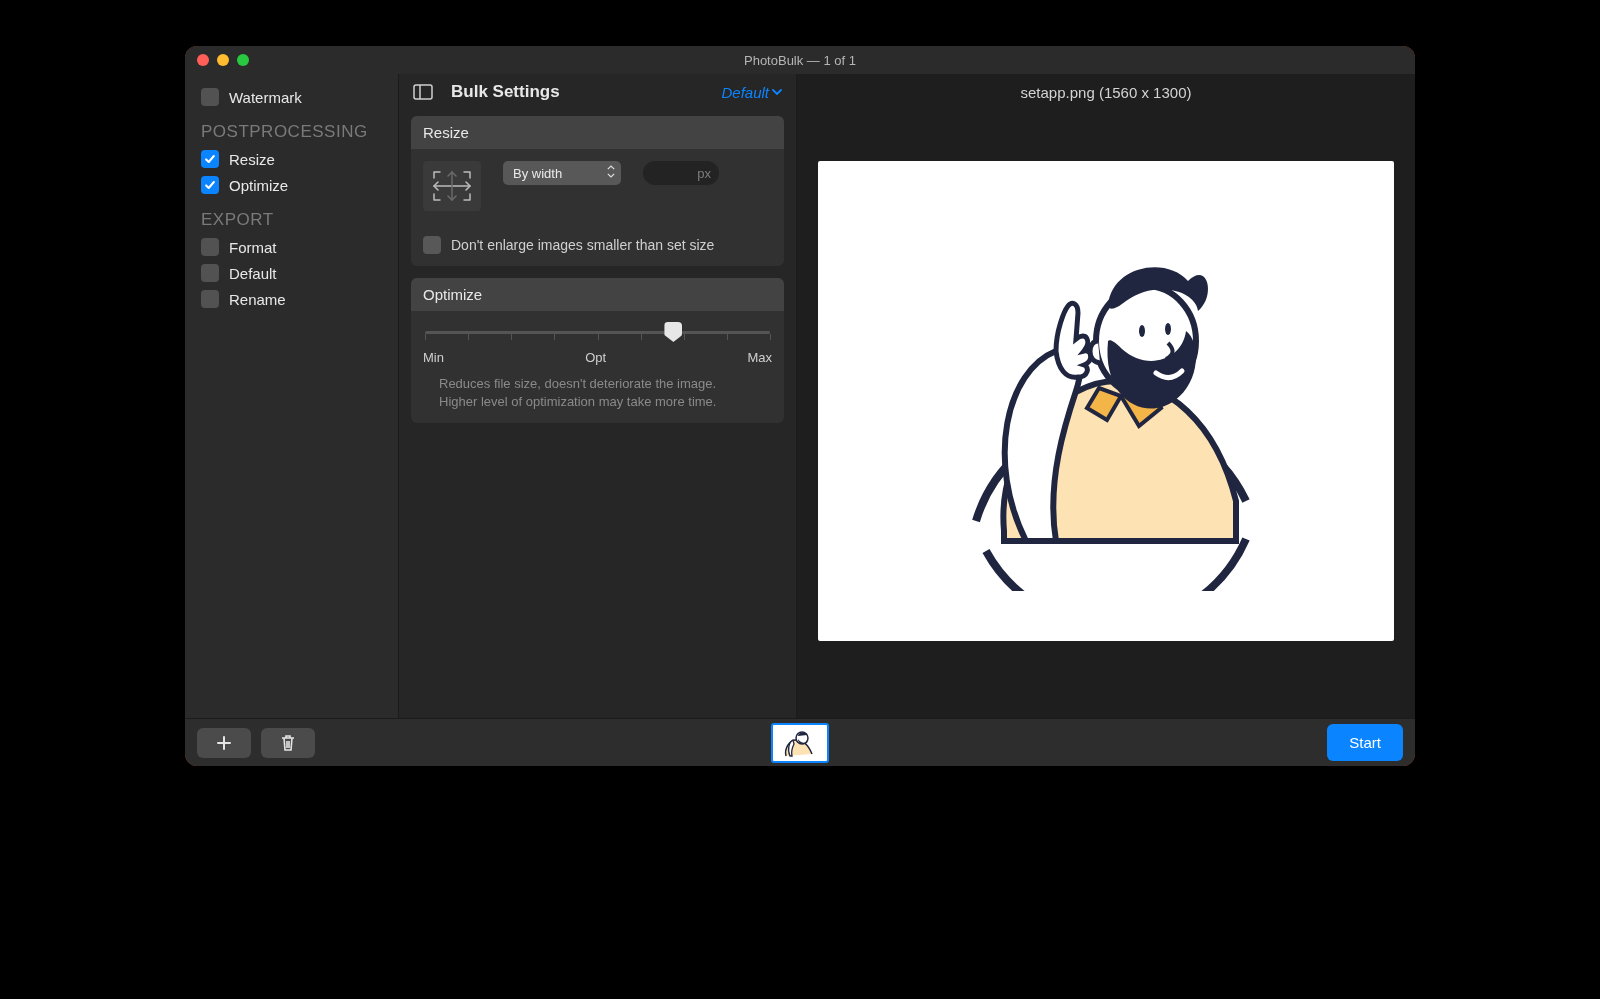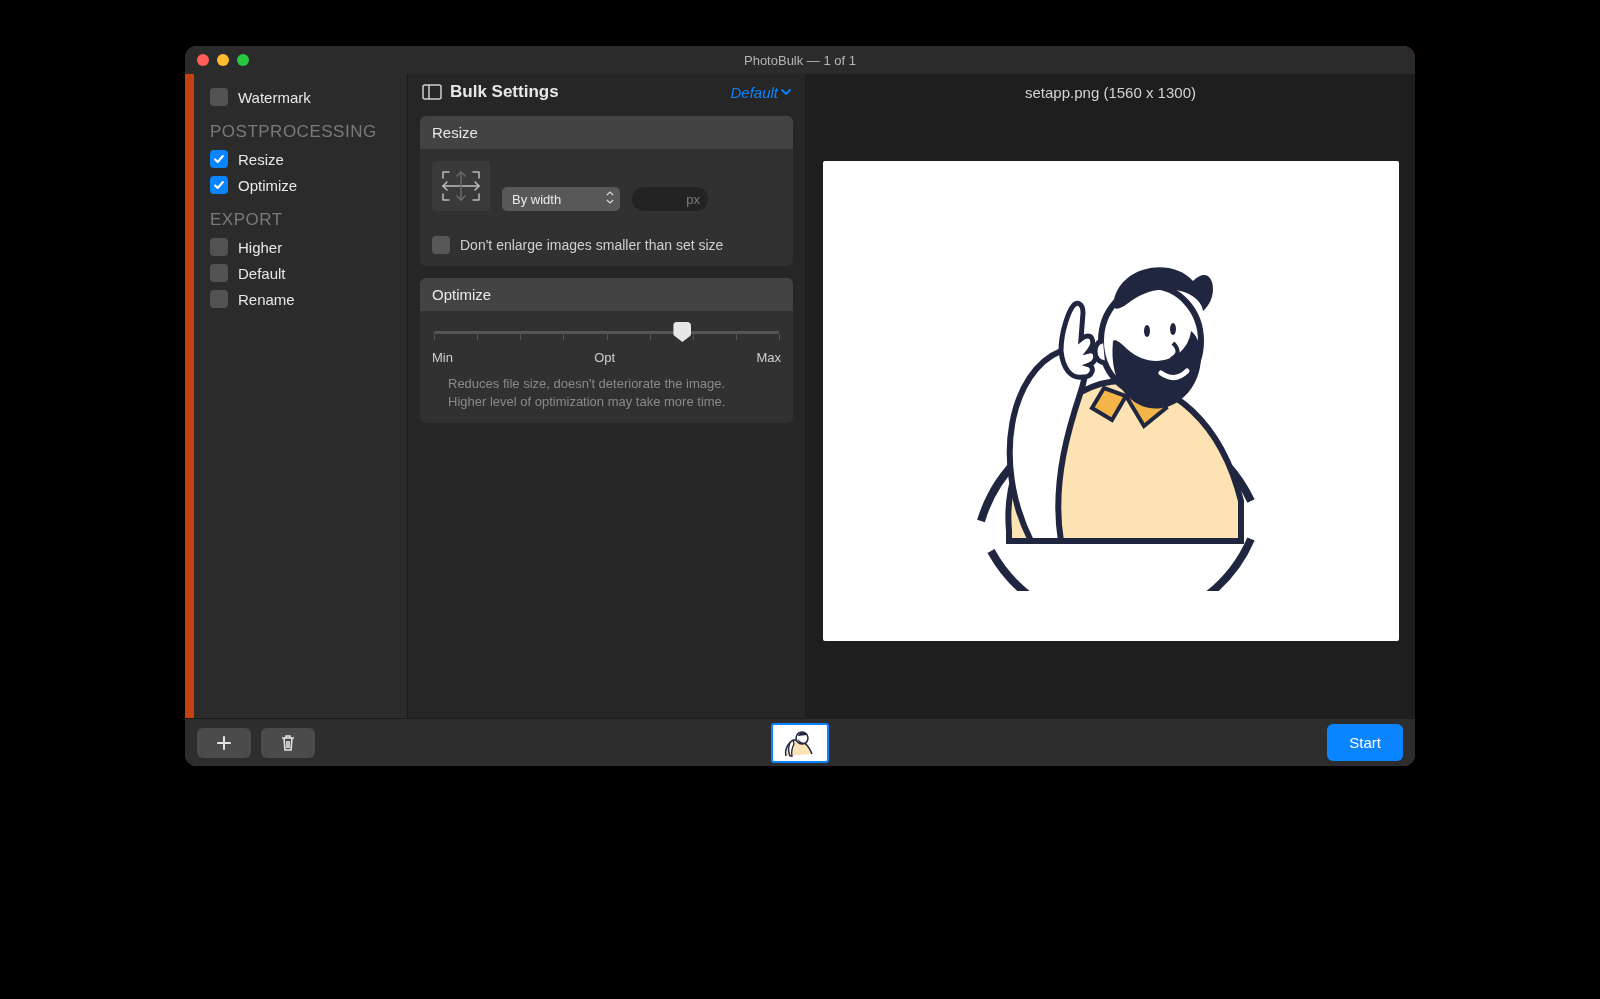--- a/index.html
+++ b/index.html
@@ -56,21 +56,20 @@
     flex:1;
     display:flex;
     min-height:0;
   }
   
   .sidebar {
     width: 214px;
     background:#2b2b2b;
     padding: 10px 0 0 0;
     border-right:1px solid #1b1b1b;
-    margin-left:9px;
   }
   .side-item {
     display:flex;align-items:center;
     gap:10px;
     padding:4px 16px;
     color:#e8e8e8;
     font-size:15px;
   }
   .side-heading{
     padding:12px 16px 4px 16px;
@@ -92,41 +91,41 @@
     width: 398px;
     background:#262626;
     border-right:1px solid #1b1b1b;
     display:flex;flex-direction:column;
   }
   .settings-header {
     display:flex;align-items:center;justify-content:space-between;
     padding:8px 14px;
     color:#e8e8e8;
   }
-  .settings-header-left{display:flex;align-items:center;gap:8px;font-size:17px;font-weight:600;}
+  .settings-header-left{display:flex;align-items:center;gap:18px;font-size:17px;font-weight:600;}
   .settings-header-right{color:#0a84ff;font-style:italic;font-size:15px;display:flex;align-items:center;gap:3px;}
   .card{
     margin:6px 12px;
     background:#313131;
     border-radius:6px;
     overflow:hidden;
   }
   .card-header{
     background:#434343;
     color:#e8e8e8;
     padding:8px 12px;
     font-size:15px;
   }
   .card-body{
     padding:12px;
     color:#c9c9c9;
     font-size:14px;
   }
   .resize-row{
-    display:flex;align-items:flex-end;gap:12px;
+    display:flex;align-items:flex-start;gap:22px;
   }
   .dim-icon{
     width:58px;height:50px;border-radius:4px;
     background:#3a3a3a;
     display:flex;align-items:center;justify-content:center;
   }
   .select{
     height:24px;
     background:#585858;
     border-radius:5px;
@@ -247,21 +246,21 @@
               <polyline points="2.5,7.5 5.5,10.5 11.5,3.5"></polyline>
             </svg>
         </span>
         <span>Optimize</span>
       </div>
 
       <div class="side-heading">EXPORT</div>
 
       <div class="side-item">
         <span class="chk"></span>
-        <span>Higher</span>
+        <span>Format</span>
       </div>
 
       <div class="side-item">
         <span class="chk"></span>
         <span>Default</span>
       </div>
 
       <div class="side-item">
         <span class="chk"></span>
         <span>Rename</span>

